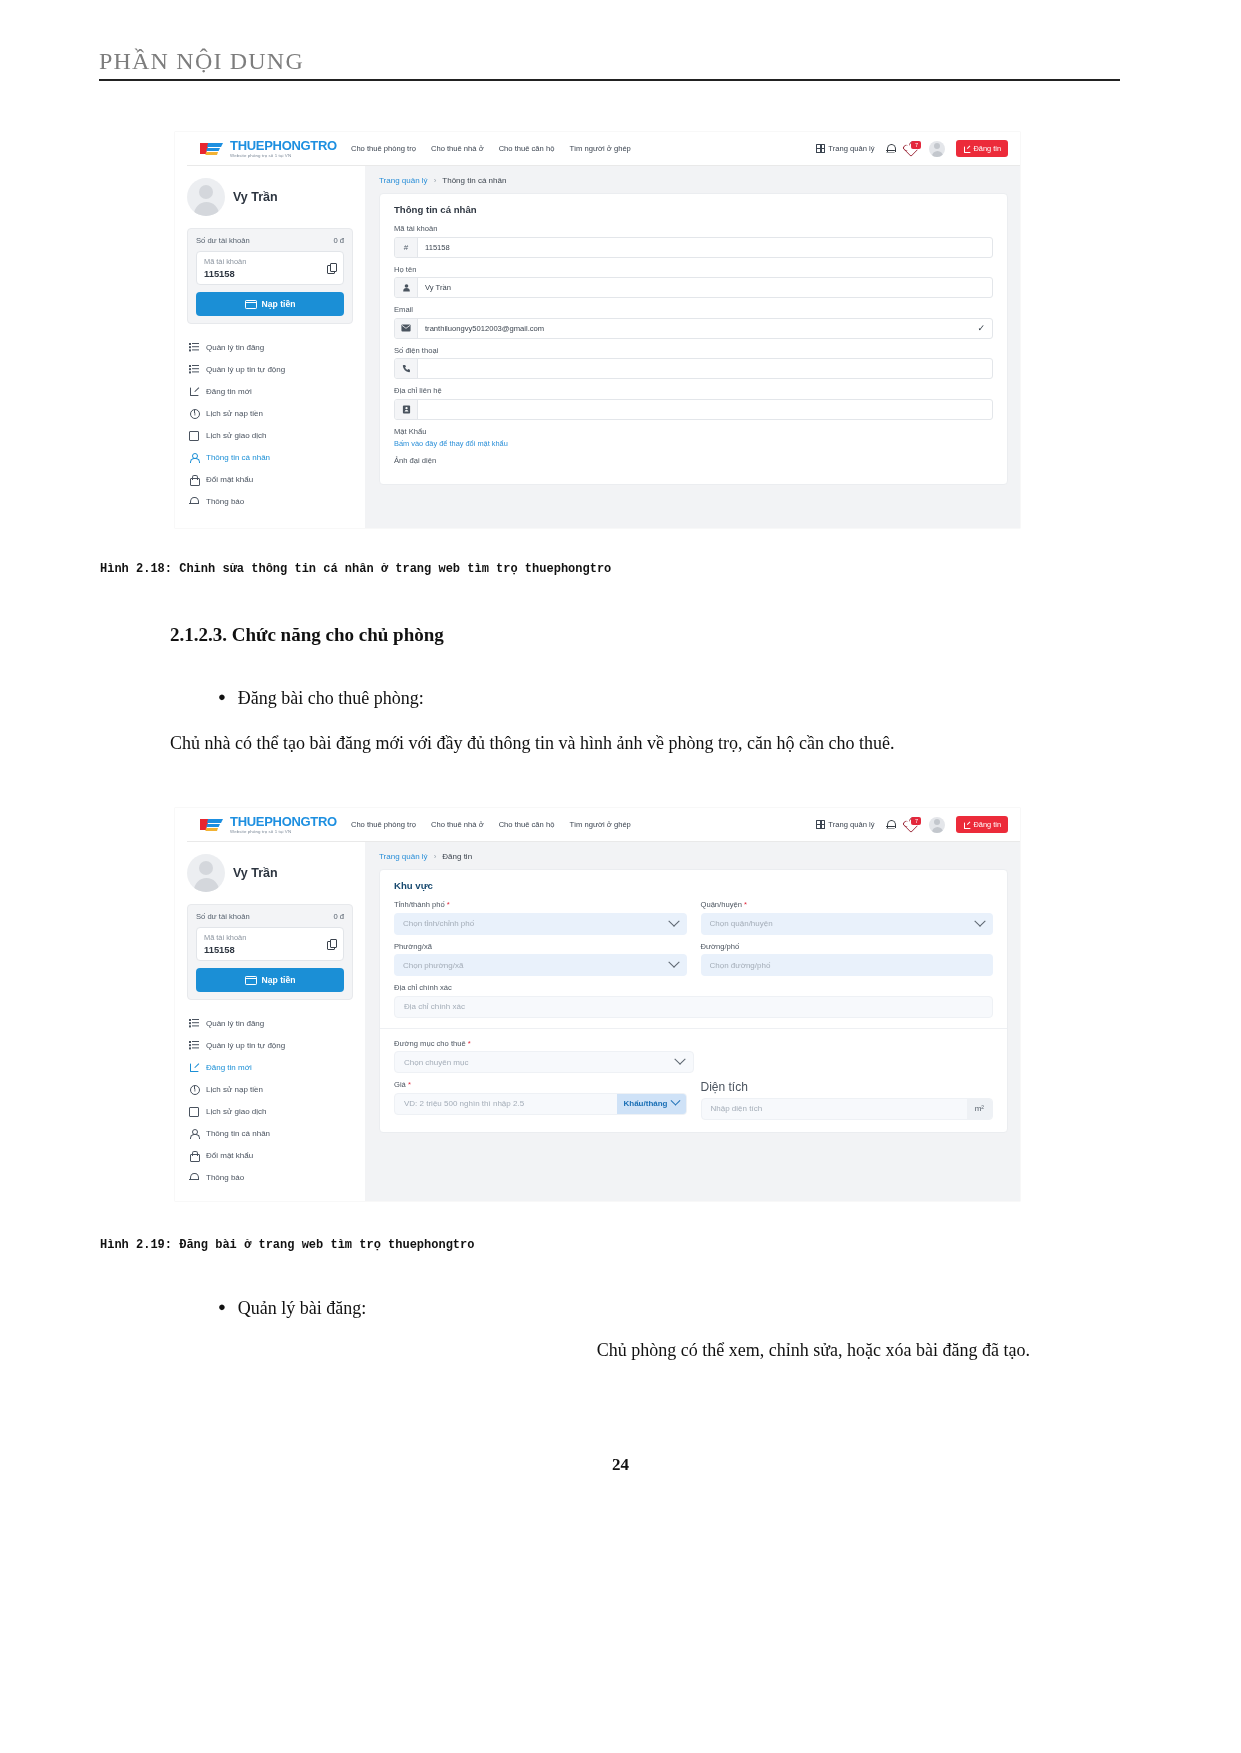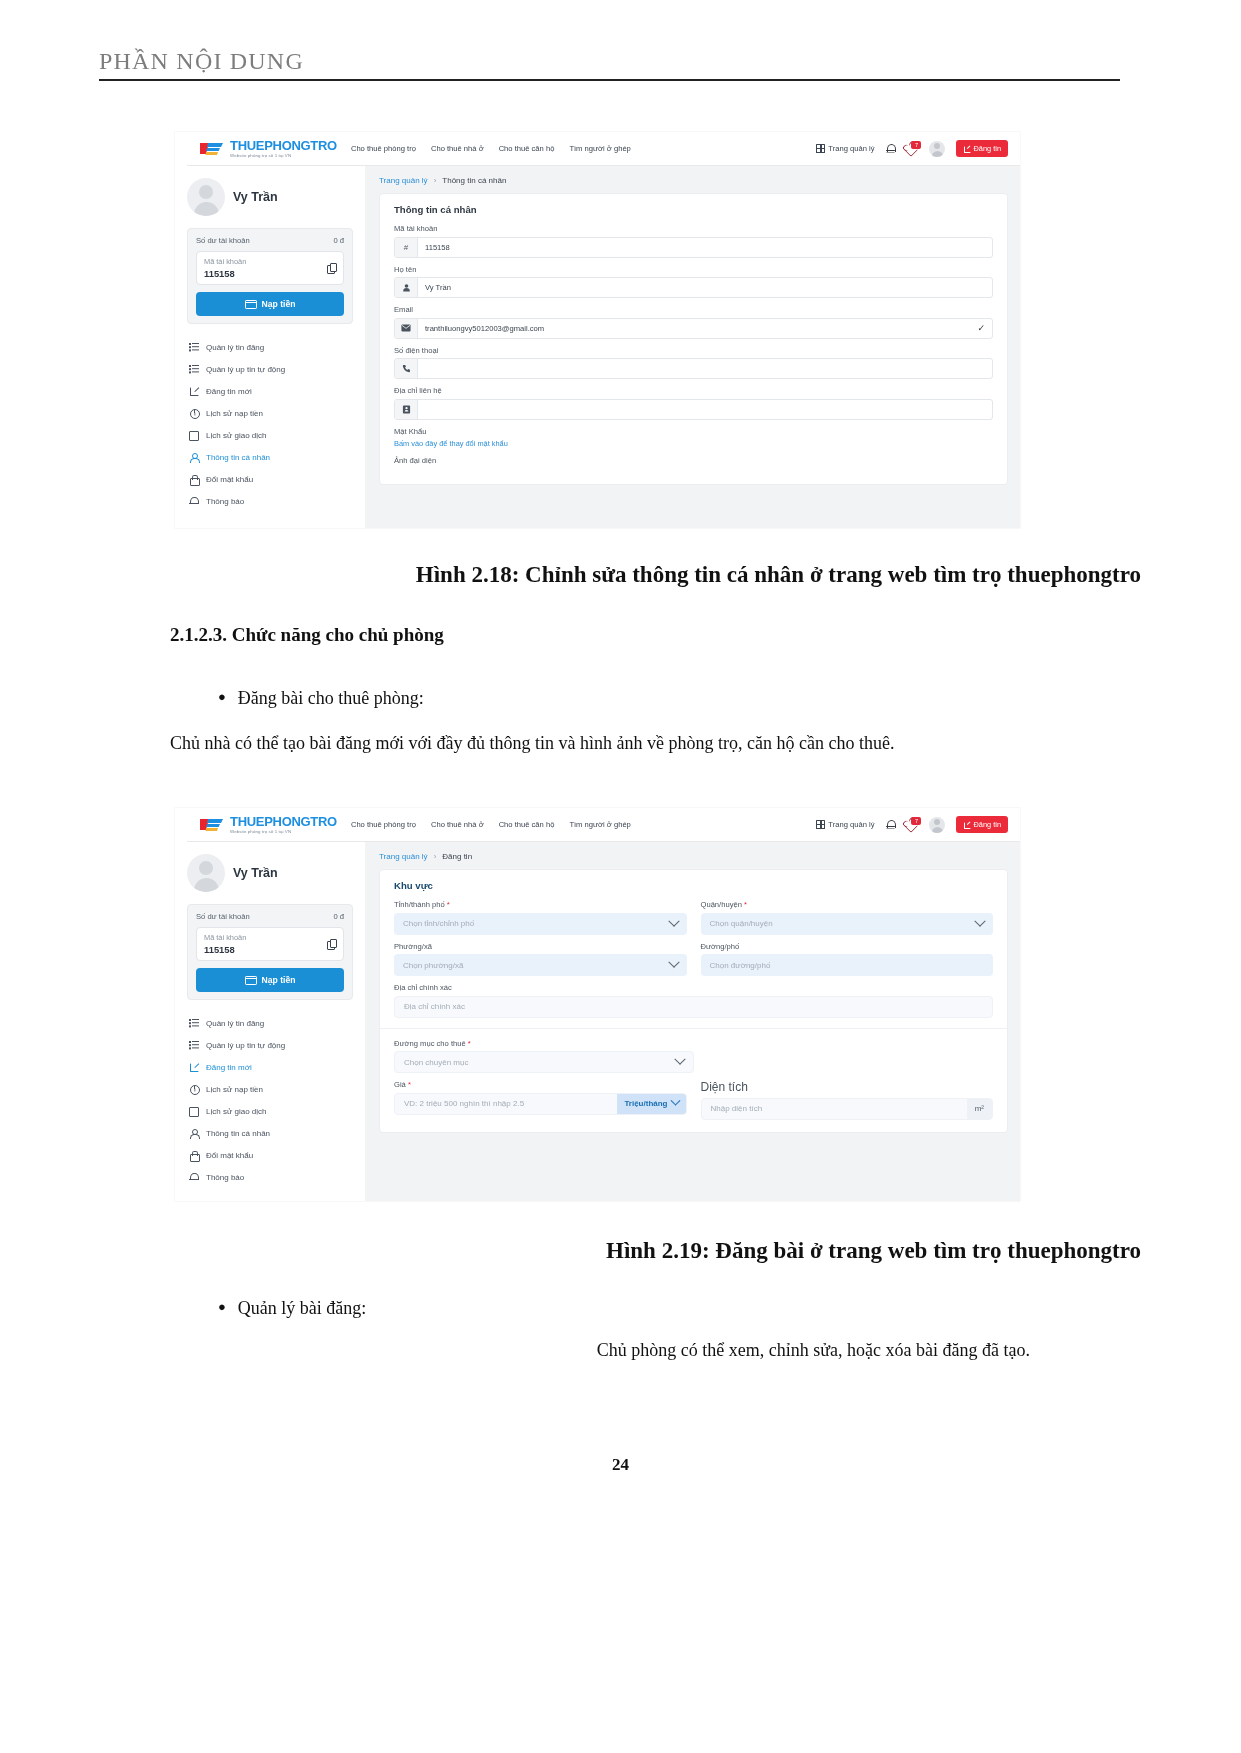--- a/index.html
+++ b/index.html
@@ -259,22 +259,22 @@
     height:100%;display:flex;align-items:center;gap:4px;padding:0 7px;flex:none;
   }
   .unit .chev{border-color:#1a6fb5;width:6px;height:6px;}
   .unit-sq{
     background:#eef1f5;color:#555f6a;font-size:8px;
     height:100%;display:flex;align-items:center;padding:0 8px;flex:none;
   }
   .divider{height:1px;background:#eef0f3;margin:10px -14px 10px -14px;}
   
   .caption{
-    position:absolute;width:1041px;left:100px;text-align:right;
-    font-family:Liberation Serif, serif;font-size:23px;font-weight:bold;color:#111;
+    position:absolute;width:1041px;left:100px;text-align:left;
+    font-family:Liberation Mono, monospace;font-size:12px;font-weight:bold;color:#111;
   }
   #cap1{top:562px;}
   #cap2{top:1238px;}
   .h3{
     position:absolute;left:170px;font-family:"Liberation Serif",serif;
     font-size:19px;font-weight:bold;color:#111;
   }
   #h3-1{top:624px;}
   .bullet{
     position:absolute;left:218px;font-family:"Liberation Serif",serif;font-size:18px;color:#111;
@@ -688,21 +688,21 @@
 
             <div class="price-row">
               <div>
                 <label style="display:block;font-size:7.6px;color:#4b545f;margin-bottom:3.5px;">
                   <span>Giá</span>
                   <span class="req">*</span>
                 </label>
                 <div class="inp-group">
                   <span class="txt">VD: 2 triệu 500 nghìn thì nhập 2.5</span>
                   <span class="unit">
-                    <span>Triệu/tháng</span>
+                    <span>Khẩu/tháng</span>
                     <span class="chev"></span>
                   </span>
                 </div>
               </div>
               <div>
                 <label style="display:block;font-size:12px;color:#4b545f;margin-bottom:3.5px;">
                   <span>Diện tích</span>
                 </label>
                 <div class="inp-group">
                   <span class="txt">Nhập diện tích</span>

